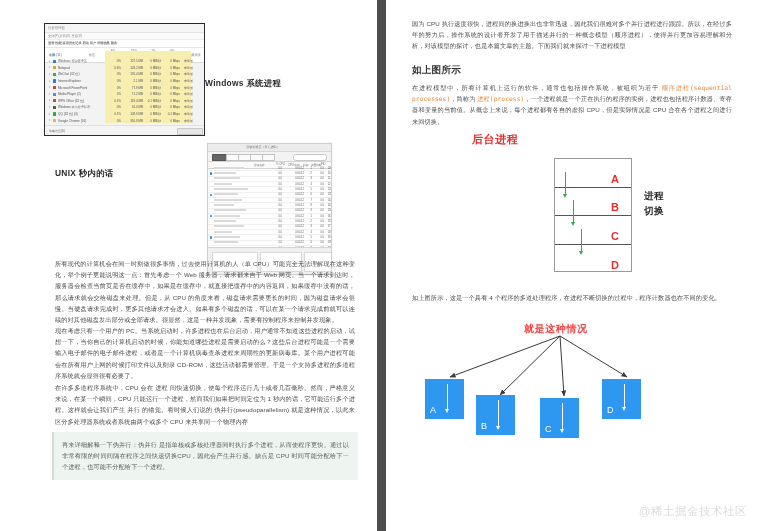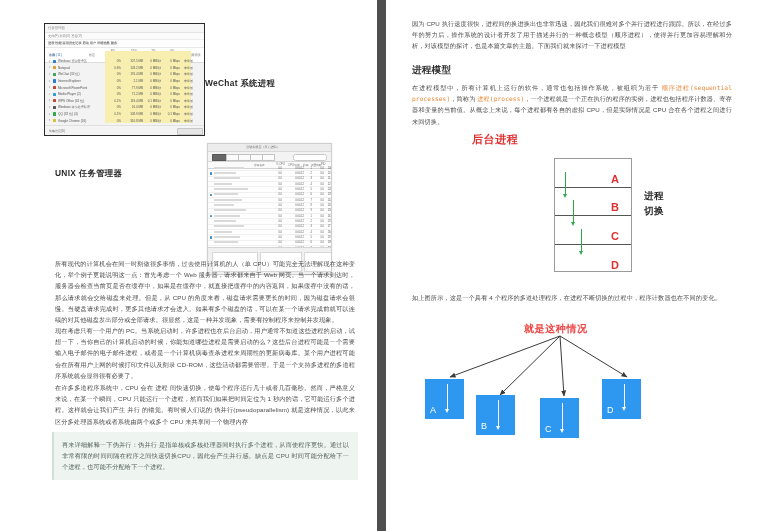--- a/index.html
+++ b/index.html
@@ -333,21 +333,21 @@
               <span>后台进程 (97)</span>
             </div>
           </div>
 
         <div class="win-status">
           <span class="st">简略信息(D)</span>
           <span class="btn"></span>
         </div>
       </div>
 
-      <div class="win-label">WeChat 系统进程</div>
+      <div class="win-label">Windows 系统进程</div>
 
       <div class="unix-shot">
         <div class="mac-title">
           <span class="t">活动监视器（所有进程）</span>
         </div>
         <div class="mac-toolbar">
           <span class="mac-tab active" style="left:4px;width:13px;"></span>
           <span class="mac-tab" style="left:18px;width:11px;"></span>
           <span class="mac-tab" style="left:30px;width:11px;"></span>
           <span class="mac-tab" style="left:42px;width:11px;"></span>
@@ -537,41 +537,41 @@
               <span class="v" style="left:112px;width:12px;">240</span>
             </div>
           </div>
         <div class="mac-foot">
           <span class="panel" style="left:4px;top:4px;width:44px;height:18px;"></span>
           <span class="panel" style="left:52px;top:4px;width:40px;height:18px;"></span>
           <span class="panel" style="left:96px;top:4px;width:26px;height:18px;"></span>
         </div>
       </div>
 
-      <div class="unix-label">UNIX 任务管理器</div>
+      <div class="unix-label">UNIX 秒内的话</div>
     </div>
 
     <div class="lp-para para" id="lpara1">所有现代的计算机会在同一时刻做很多事情，过去使用计算机的人（单 CPU）可能完全无法理解现在这种变化，举个例子更能说明这一点：首先考虑一个 Web 服务器，请求都来自于 Web 网页。当一个请求到达时，服务器会检查当前页是否在缓存中，如果是在缓存中，就直接把缓存中的内容返回，如果缓存中没有的话，那么请求就会交给磁盘来处理。但是，从 CPU 的角度来看，磁盘请求需要更长的时间，因为磁盘请求会很慢。当硬盘请求完成时，更多其他请求才会进入。如果有多个磁盘的话，可以在某一个请求完成前就可以连续的对其他磁盘发出部分或全部请求。很显然，这是一种并发现象，需要有控制程序来控制并发现象。</div>
     <div class="lp-para para" id="lpara2">现在考虑只有一个用户的 PC。当系统启动时，许多进程也在后台启动，用户通常不知道这些进程的启动，试想一下，当你自己的计算机启动的时候，你能知道哪些进程是需要启动的么？这些后台进程可能是一个需要输入电子邮件的电子邮件进程，或者是一个计算机病毒查杀进程来周期性的更新病毒库。某个用户进程可能会在所有用户上网的时候打印文件以及刻录 CD-ROM，这些活动都需要管理。于是一个支持多进程的多道程序系统就会显得很有必要了。</div>
     <div class="lp-para para" id="lpara3">
       <span>在许多多道程序系统中，CPU 会在 进程 间快速切换，使每个程序运行几十或者几百毫秒。然而，严格意义来说，在某一个瞬间，CPU 只能运行一个进程，然而我们如果把时间定位为 1 秒内的话，它可能运行多个进程。这样就会让我们产生 并行 的错觉。有时候人们说的 伪并行(pseudoparallelism) 就是这种情况，以此来区分多处理器系统或者系统由两个或多个 CPU 来共享同一个物理内存</span>
     </div>
 
     <div class="tipbox">
       <div class="para">再来详细解释一下伪并行：伪并行 是指单核或多核处理器同时执行多个进程，从而使程序更快。通过以非常有限的时间间隔在程序之间快速切换CPU，因此会产生并行感。缺点是 CPU 时间可能分配给下一个进程，也可能不分配给下一个进程。</div>
     </div>
   </div>
 
   <div class="divider"></div>
 
   <div class="page page-right">
 
     <div class="rp-para para" id="rpara1">因为 CPU 执行速度很快，进程间的换进换出也非常迅速，因此我们很难对多个并行进程进行跟踪。所以，在经过多年的努力后，操作系统的设计者开发了用于描述并行的一种概念模型（顺序进程），使得并行更加容易理解和分析，对该模型的探讨，也是本篇文章的主题。下面我们就来探讨一下进程模型</div>
 
-    <div class="h2">进程模型</div>
+    <div class="h2">如上图所示</div>
 
     <div class="rp-para para" id="rpara2">
       <span>在进程模型中，所有计算机上运行的软件，通常也包括操作系统，被组织为若干 </span><span class="mono">顺序进程(sequential processes)</span><span>，简称为 </span><span class="mono">进程(process)</span><span>，一个进程就是一个正在执行的程序的实例，进程也包括程序计数器、寄存器和变量的当前值。从概念上来说，每个进程都有各自的虚拟 CPU，但是实际情况是 CPU 合在各个进程之间进行来回切换。</span>
     </div>
 
     <div class="fig1">
       <div class="fig1-title">后台进程</div>
       <div class="pcbox">
         <div class="pcrow">
           <span class="lbl">A</span>
@@ -621,14 +621,15 @@
       <div class="bbox" style="left:128px;top:76px;width:39px;height:40px;">
         <span class="bl">C</span>
         <span class="warrow" style="left:22px;top:5px;height:26px;"></span>
       </div>
       <div class="bbox" style="left:190px;top:57px;width:39px;height:40px;">
         <span class="bl">D</span>
         <span class="warrow" style="left:22px;top:5px;height:23px;"></span>
       </div>
     </div>
 
+    <div class="watermark">@稀土掘金技术社区</div>
   </div>
 </div>
 
 </body></html>

